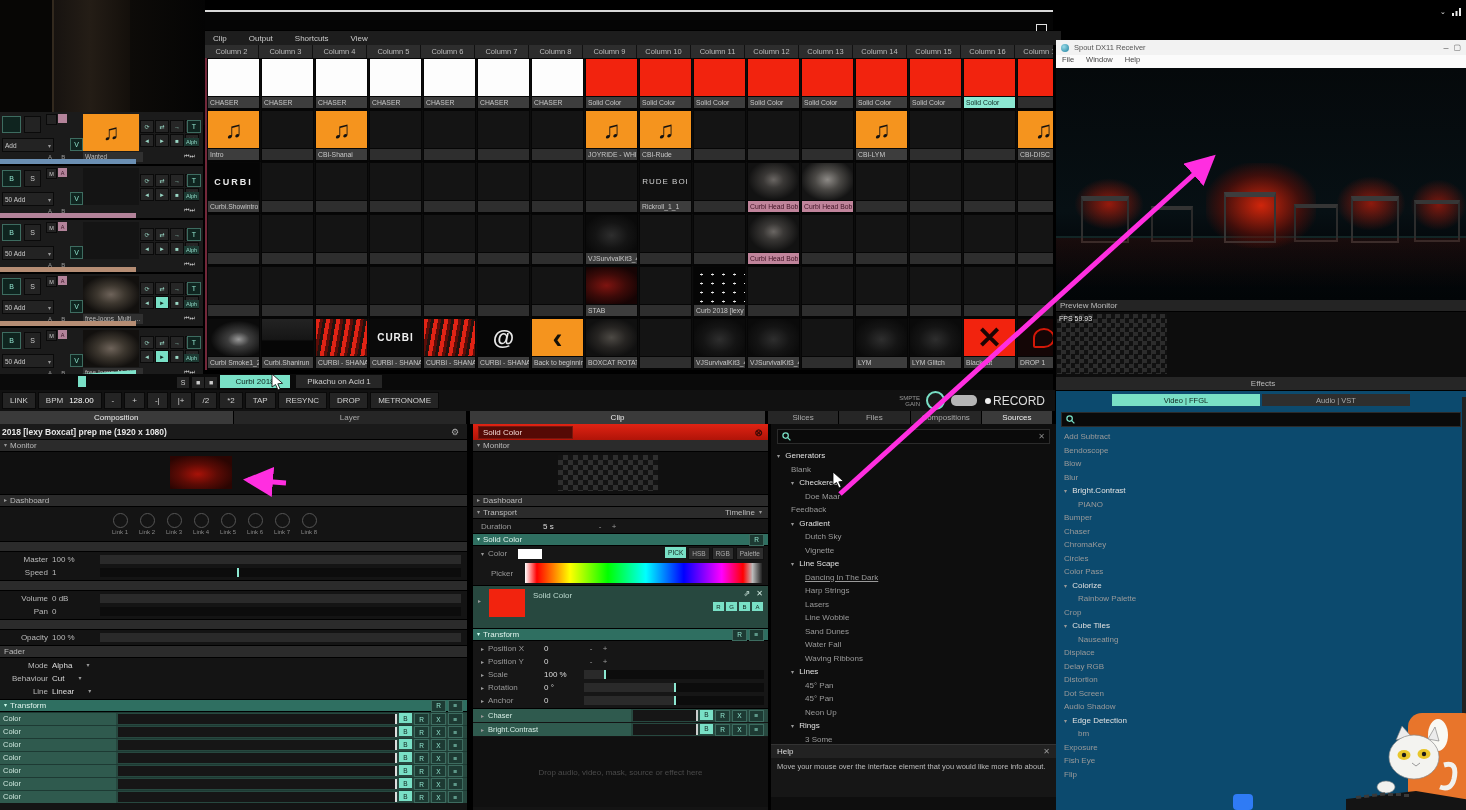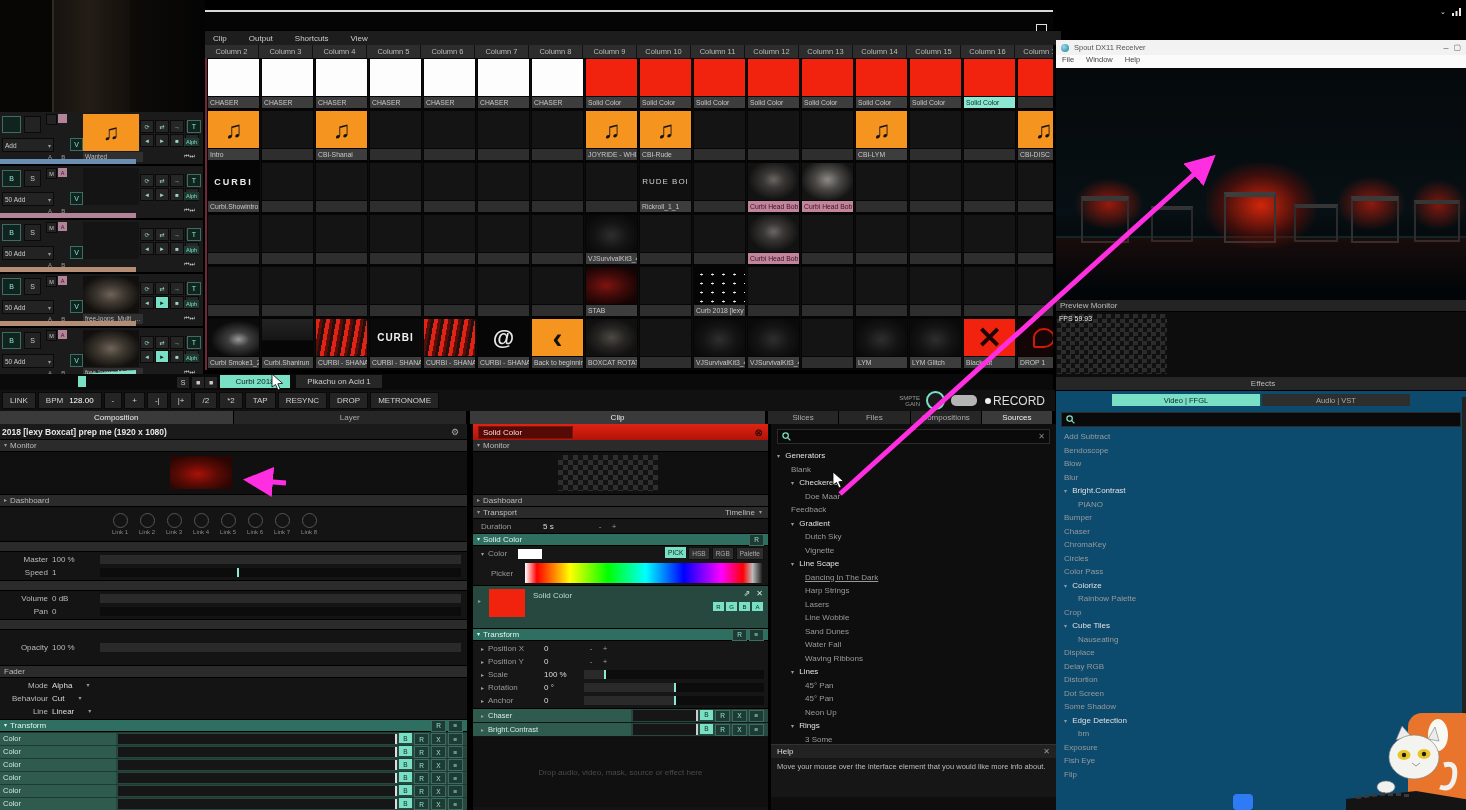--- a/index.html
+++ b/index.html
@@ -797,21 +797,21 @@
           <div class="fillpale" style="width: 100%;"></div>
         </div>
       </div>
       <div class="prow">
         <span class="pl">Pan</span>
         <span class="pv">0</span>
         <div class="track"></div>
       </div>
     </div>
   <div class="secbar" style="height:9px;"></div>
-  <div id="comp-g3" style="padding:11px 0;border-bottom:1px solid #000;">
+  <div id="comp-g3" style="padding:1px 0;border-bottom:1px solid #000;">
       <div class="prow">
         <span class="pl">Opacity</span>
         <span class="pv">100 %</span>
         <div class="track">
           <div class="fillpale" style="width: 100%;"></div>
         </div>
       </div>
     </div>
   <div class="secbar">
       <span>Fader</span>
@@ -1189,21 +1189,21 @@
       <div class="titem tleaf" style="padding-left: 0px;">Color Pass</div>
       <div class="titem" style="padding-left: 0px;"><span class="tri">▾</span> Colorize</div>
       <div class="titem tleaf" style="padding-left: 14px;">Rainbow Palette</div>
       <div class="titem tleaf" style="padding-left: 0px;">Crop</div>
       <div class="titem" style="padding-left: 0px;"><span class="tri">▾</span> Cube Tiles</div>
       <div class="titem tleaf" style="padding-left: 14px;">Nauseating</div>
       <div class="titem tleaf" style="padding-left: 0px;">Displace</div>
       <div class="titem tleaf" style="padding-left: 0px;">Delay RGB</div>
       <div class="titem tleaf" style="padding-left: 0px;">Distortion</div>
       <div class="titem tleaf" style="padding-left: 0px;">Dot Screen</div>
-      <div class="titem tleaf" style="padding-left: 0px;">Some Shadow</div>
+      <div class="titem tleaf" style="padding-left: 0px;">Audio Shadow</div>
       <div class="titem" style="padding-left: 0px;"><span class="tri">▾</span> Edge Detection</div>
       <div class="titem tleaf" style="padding-left: 14px;">bm</div>
       <div class="titem tleaf" style="padding-left: 0px;">Exposure</div>
       <div class="titem tleaf" style="padding-left: 0px;">Fish Eye</div>
       <div class="titem tleaf" style="padding-left: 0px;">Flip</div>
     </div>
   <div class="abs" style="right:0;top:20px;width:4px;height:410px;background:#222;"></div>
 </div>
 
 <div class="abs" style="left:1440px;top:2px;width:80px;height:14px;display:flex;align-items:flex-end;gap:6px;color:#e8e8e8;font-size:8px;">

